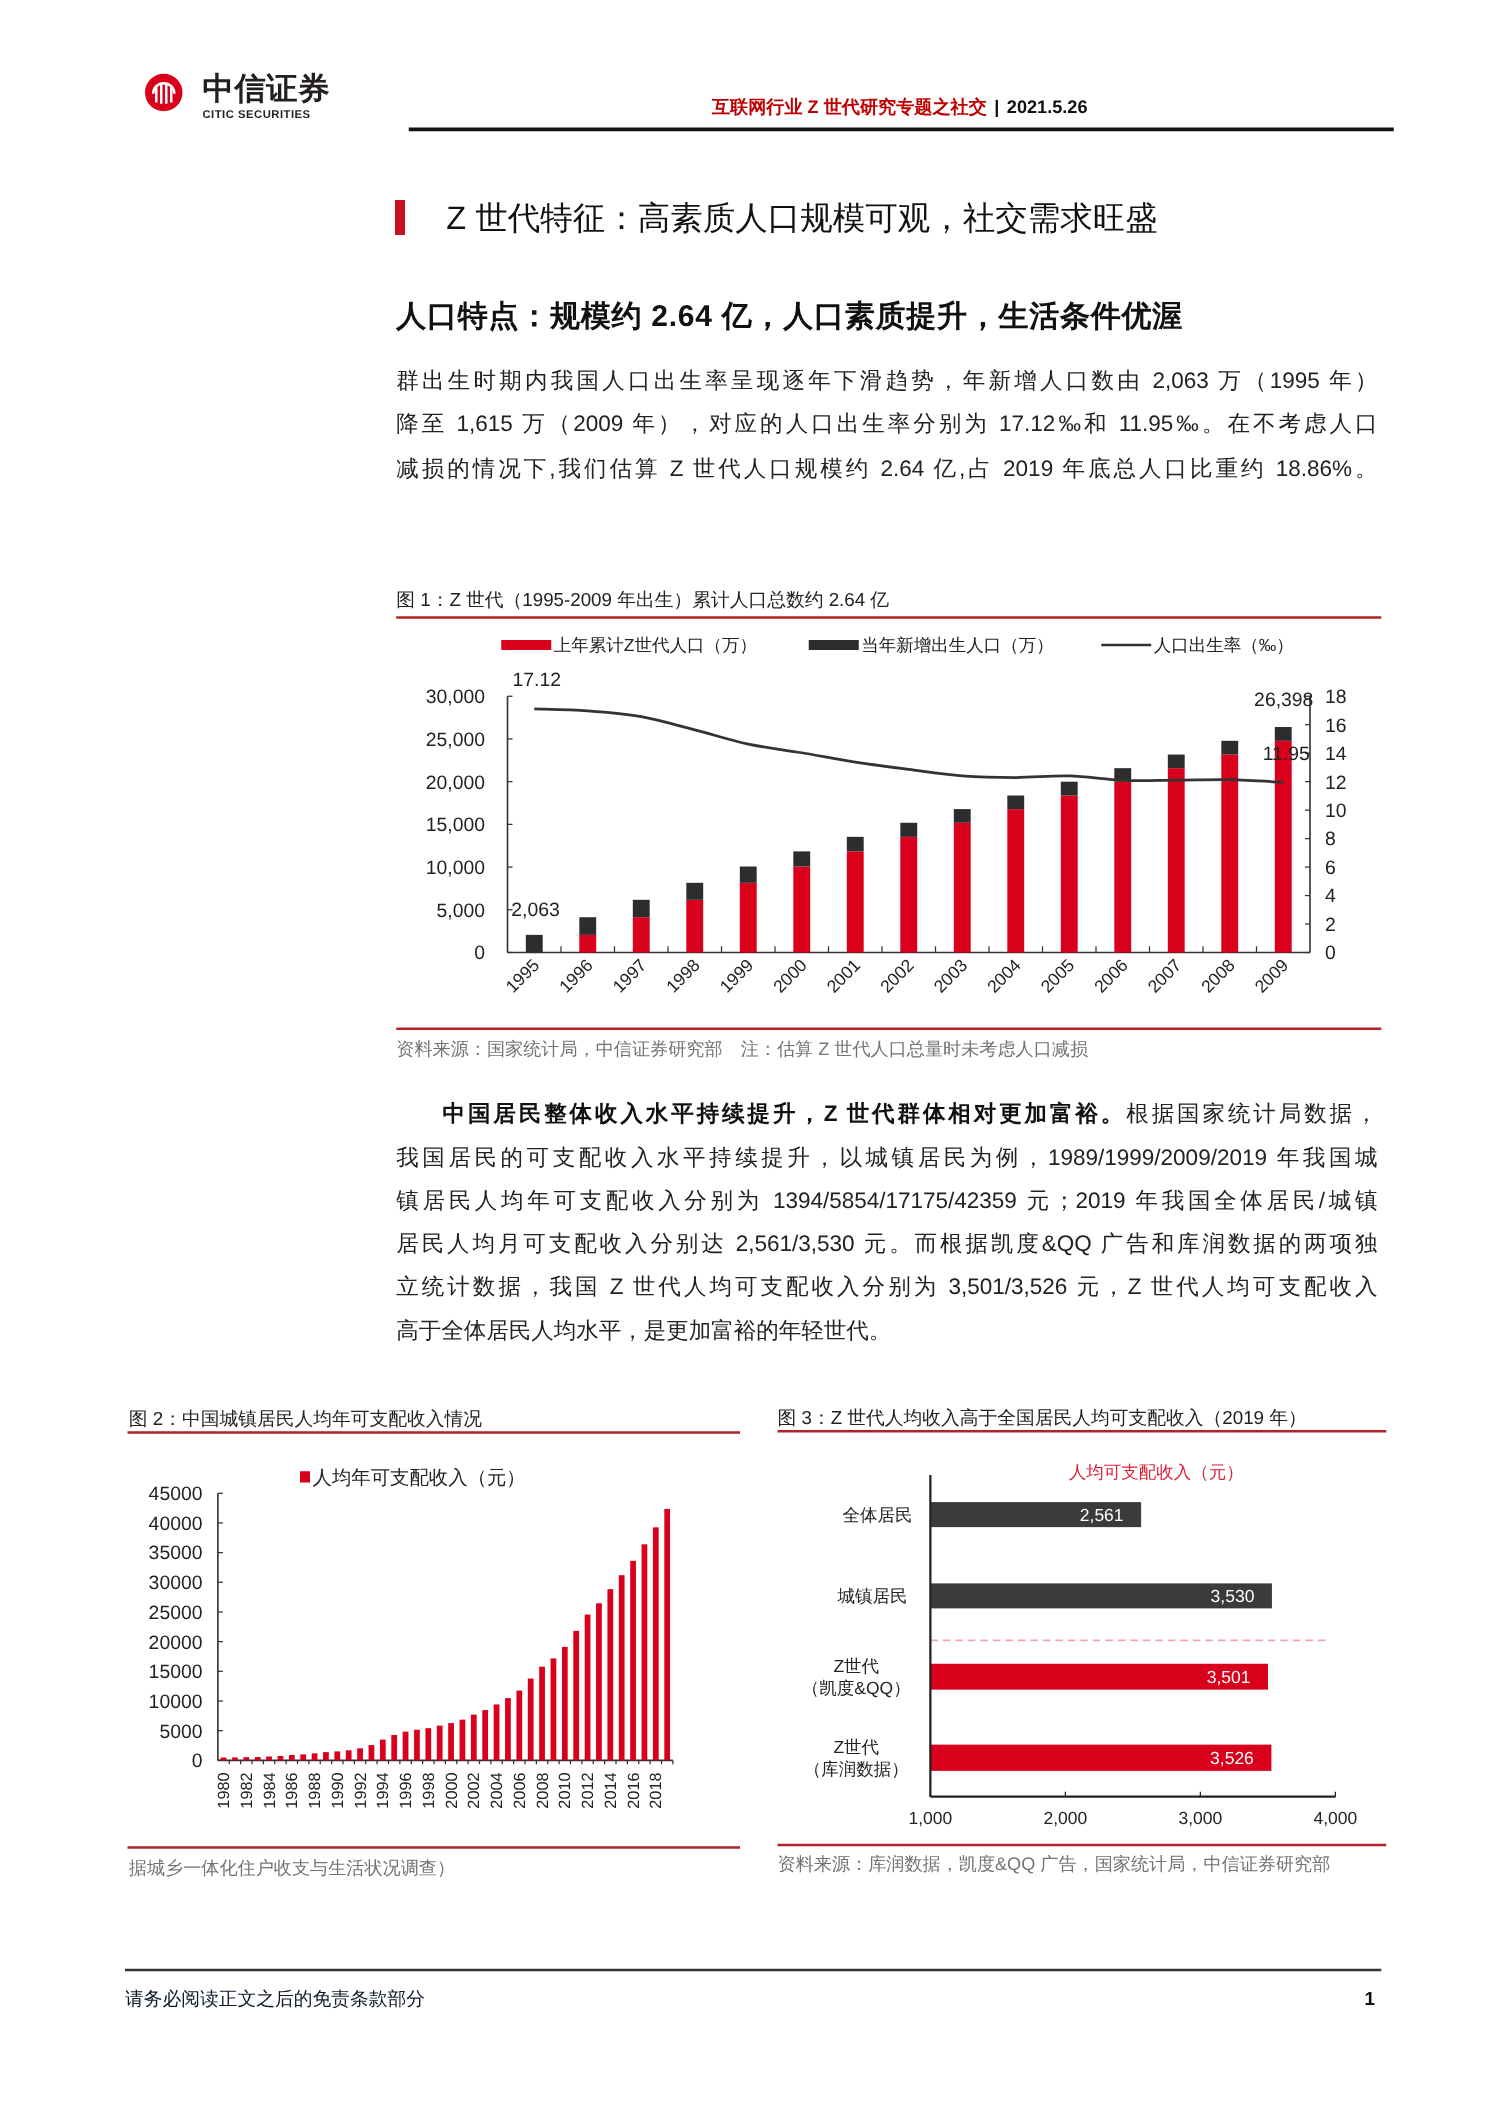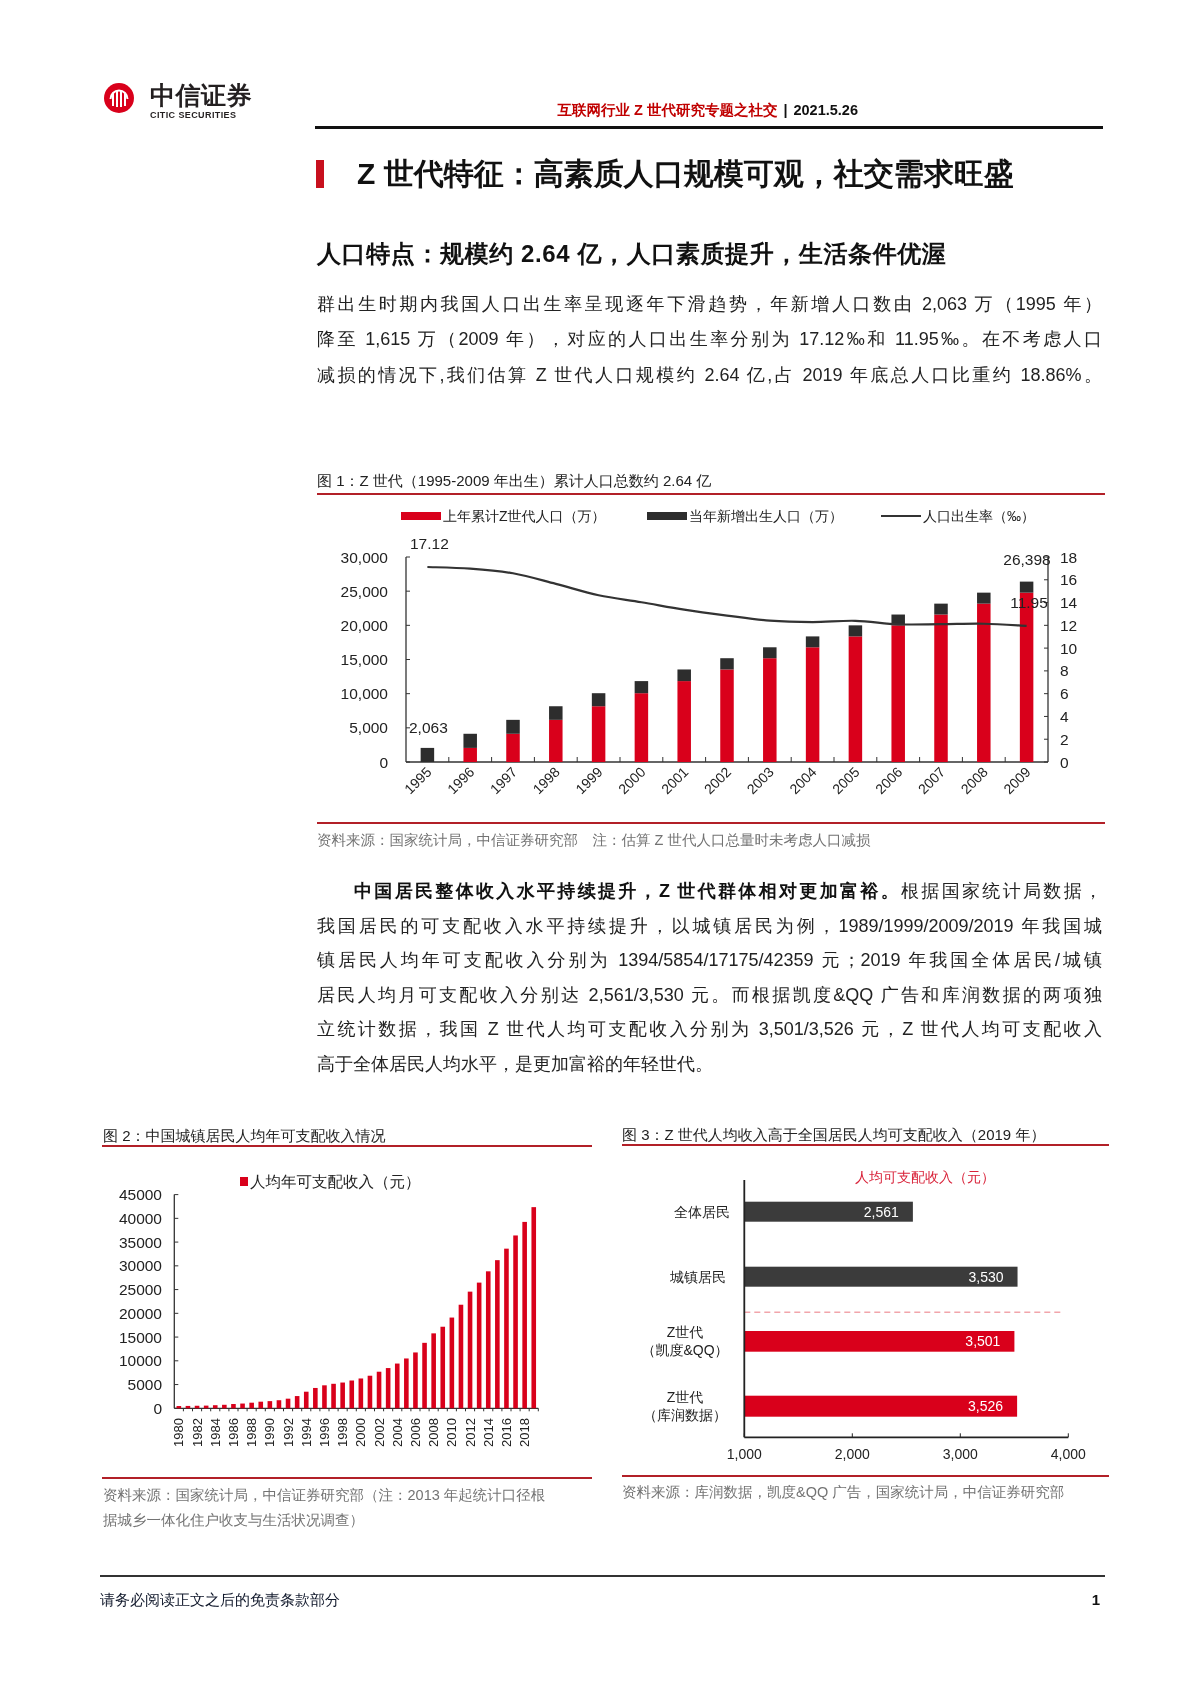--- a/index.html
+++ b/index.html
@@ -7,21 +7,21 @@
 body{font-family:"Liberation Sans","DejaVu Sans",sans-serif;color:#1a1a1a;position:relative;overflow:hidden;}
 .abs{position:absolute;}
 .logo-mark{left:103px;top:58px;width:32px;height:32px;}
 .logo-cn{left:150px;top:58px;font-family:"Liberation Serif","DejaVu Serif",serif;font-weight:700;font-size:25px;line-height:28px;color:#231f20;letter-spacing:0.5px;white-space:nowrap;}
 .logo-en{left:150px;top:86px;font-size:9px;line-height:11px;font-weight:700;color:#231f20;letter-spacing:0.4px;white-space:nowrap;}
 .hdr{right:98px;top:77px;font-size:14.5px;line-height:18px;font-weight:700;white-space:nowrap;color:#111;}
 .hdr .red{color:#c00000;}
 .hdr .sep{margin:0 6px;}
 .hdr-rule{left:315px;top:102px;width:788px;height:3px;background:#111;}
 .sec-bar{left:316px;top:160px;width:8px;height:28px;background:#c8101e;}
-.sec-title{left:357px;top:156px;font-size:30px;line-height:36px;font-weight:700;color:#111;white-space:nowrap;}
+.sec-title{left:357px;top:156px;font-size:26px;line-height:36px;font-weight:400;color:#111;white-space:nowrap;}
 .sub-title{left:317px;top:240px;font-size:24px;line-height:28px;font-weight:700;color:#111;letter-spacing:0.6px;white-space:nowrap;}
 .para{left:317px;width:785px;font-size:18px;color:#222;}
 .para1{top:287px;line-height:35.3px;}
 .para2{top:874px;line-height:34.5px;}
 .pl{white-space:nowrap;text-align:justify;text-align-last:justify;}
 .pl.last{text-align:left;text-align-last:left;}
 .pl.indent{padding-left:37px;}
 .b{font-weight:700;color:#111;}
 .fig-title{font-size:15px;line-height:18px;color:#222;white-space:nowrap;}
 .rule{height:2px;background:#b22028;}
@@ -31,21 +31,21 @@
 .t15{font-size:15.5px;}
 .t14{font-size:14px;}
 .t13{font-size:13px;}
 .foot-rule{left:100px;top:1575px;width:1005px;height:1.5px;background:#333;}
 .foot-text{left:100px;top:1591px;font-size:15px;line-height:18px;color:#0f172a;white-space:nowrap;}
 .foot-page{right:100px;top:1591px;font-size:15px;line-height:18px;font-weight:700;color:#111;}
 </style>
 </head>
 <body>
 
-<div class="abs" style="left:0;top:0;width:956px;height:110px;margin-top:24px;">
+<div class="abs" style="left:12px;top:0;width:956px;height:110px;">
   <svg class="abs logo-mark" viewBox="0 0 32 32">
     <circle cx="16" cy="16" r="15" fill="#d9001b"></circle>
     <path d="M7.5 17 a8.5 8.5 0 0 1 17 0" stroke="#fff" stroke-width="2" fill="none"></path>
     <path d="M10 11 v13 M14 9 v16 M18 9 v16 M22 11 v13" stroke="#fff" stroke-width="2"></path>
   </svg>
   <div class="abs logo-cn">中信证券</div>
   <div class="abs logo-en">CITIC SECURITIES</div>
   <div class="abs hdr">
     <span class="red">互联网行业 Z 世代研究专题之社交</span><span class="sep">|</span><span>2021.5.26</span>
   </div>
@@ -313,21 +313,20 @@
       <text x="438.15" y="1418" text-anchor="end" class="t13" transform="rotate(-90 438.15 1418)">2008</text>
       <text x="456.34999999999997" y="1418" text-anchor="end" class="t13" transform="rotate(-90 456.34999999999997 1418)">2010</text>
       <text x="474.54999999999995" y="1418" text-anchor="end" class="t13" transform="rotate(-90 474.54999999999995 1418)">2012</text>
       <text x="492.74999999999994" y="1418" text-anchor="end" class="t13" transform="rotate(-90 492.74999999999994 1418)">2014</text>
       <text x="510.94999999999993" y="1418" text-anchor="end" class="t13" transform="rotate(-90 510.94999999999993 1418)">2016</text>
       <text x="529.1499999999999" y="1418" text-anchor="end" class="t13" transform="rotate(-90 529.1499999999999 1418)">2018</text>
     </g>
   </svg>
 <div class="abs rule" style="left:102px;top:1477px;width:490px;"></div>
 <div class="abs src" style="left:103px;top:1483px;">
-  <div>资料来源：国家统计局，中信证券研究部（注：2013 年起统计口径根</div>
   <div>据城乡一体化住户收支与生活状况调查）</div>
 </div>
 
 <div class="abs fig-title" style="left:622px;top:1126px;">图 3：Z 世代人均收入高于全国居民人均可支配收入（2019 年）</div>
 <div class="abs rule" style="left:622px;top:1144px;width:487px;"></div>
 <svg id="chart3-svg" class="chart" style="left:610px;top:1150px;" width="510" height="320">
     <g transform="translate(-610,-1150)">
       <text x="925" y="1182" text-anchor="middle" class="t14" fill="#d9233a" style="fill:#d9233a">人均可支配收入（元）</text>
       <line x1="744.3" y1="1312.3" x2="1063" y2="1312.3" stroke="#f2a5ab" stroke-width="1.5" stroke-dasharray="6 4"></line>
       <rect x="744.3" y="1201.7" width="168.58799999999997" height="20" fill="#3b3b3b"></rect>

